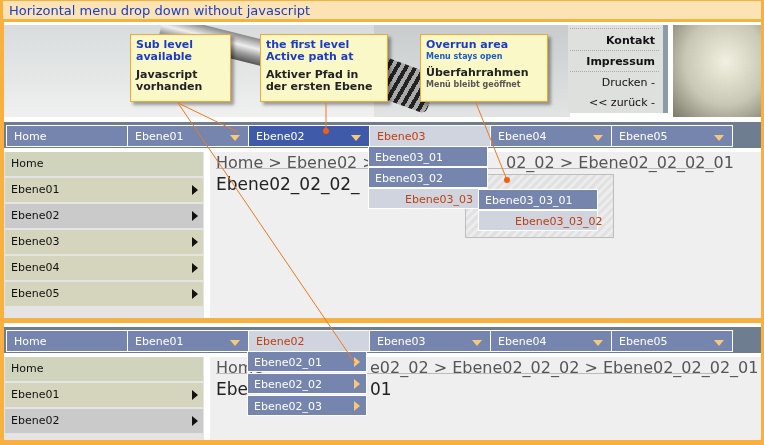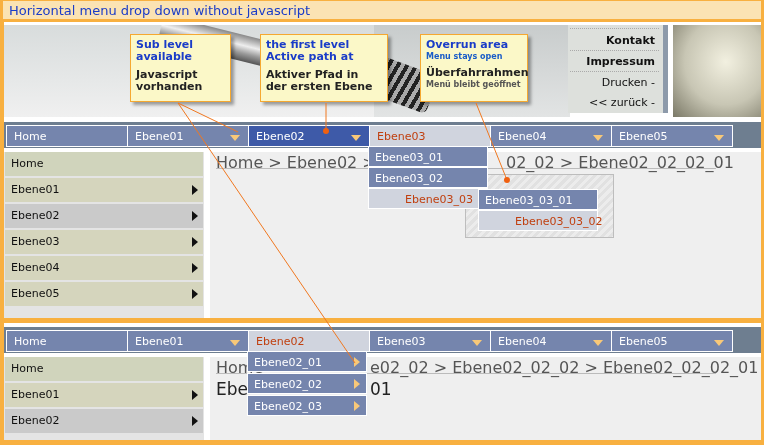--- a/index.html
+++ b/index.html
@@ -104,20 +104,21 @@
   <div class="side-item active" style="top:52px"><span>Ebene02</span><span class="tri-right"></span></div>
   <div class="side-item" style="top:78px"><span>Ebene03</span><span class="tri-right"></span></div>
   <div class="side-item" style="top:104px"><span>Ebene04</span><span class="tri-right"></span></div>
   <div class="side-item" style="top:130px"><span>Ebene05</span><span class="tri-right"></span></div>
 </div>
 
 <div class="content" style="top:152px;height:166px">
   <span class="breadcrumb" style="top:1px">Home &gt;  Ebene02 &gt;  Eber</span>
   <span class="breadcrumb" style="top:1px;left:296px">02_02 &gt; Ebene02_02_02_01</span>
   <div class="bc-line" style="top:16px"></div>
+  <span class="page-title" style="top:22px">Ebene02_02_02_</span>
 </div>
 
 <div class="overrun"></div>
 
 <div class="dd-item" style="left:368px;top:146px"><span>Ebene03_01</span></div>
 <div class="dd-item" style="left:368px;top:167px"><span>Ebene03_02</span></div>
 <div class="dd-item hover" style="left:368px;top:188px"><span>Ebene03_03</span></div>
 
 <div class="dd-item" style="left:478px;top:189px"><span>Ebene03_03_01</span></div>
 <div class="dd-item hover" style="left:478px;top:210px"><span>Ebene03_03_02</span></div>
@@ -158,21 +159,21 @@
   <div class="en">available</div>
   <div class="de">Javascript</div>
   <div style="color:#222">vorhanden</div>
 </div>
 <div class="callout" style="left:260px;top:34px;width:128px;height:68px">
   <div class="en">the first level</div>
   <div class="en">Active path at</div>
   <div class="de">Aktiver Pfad in</div>
   <div style="color:#222">der ersten Ebene</div>
 </div>
-<div class="callout" style="left:420px;top:34px;width:108px;height:68px">
+<div class="callout" style="left:420px;top:34px;width:128px;height:68px">
   <div class="en">Overrun area</div>
   <div class="sub-en">Menu stays open</div>
   <div style="color:#222;margin-top:4px">Überfahrrahmen</div>
   <div class="sub-de">Menü bleibt geöffnet</div>
 </div>
 
 <svg class="lines">
   <g stroke="#f07820" stroke-width="1" fill="none">
     <line x1="178" y1="103" x2="238" y2="132"></line>
     <line x1="178" y1="103" x2="355" y2="363"></line>

